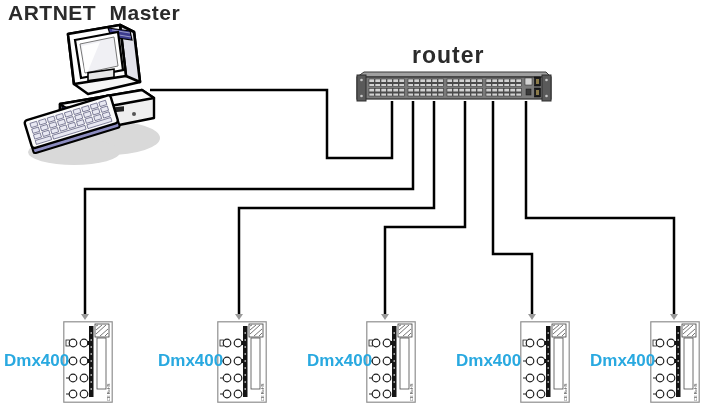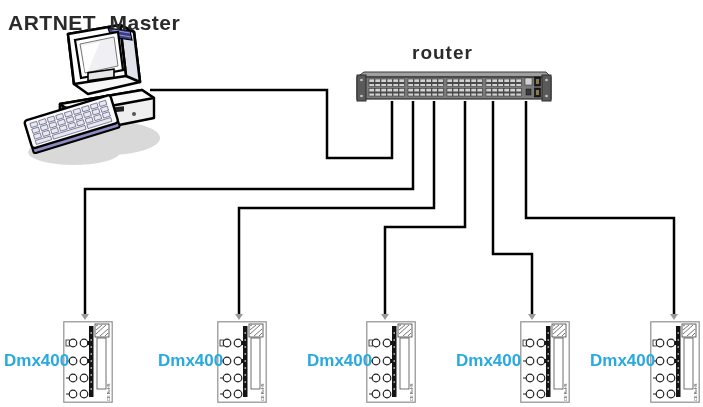--- a/index.html
+++ b/index.html
@@ -2,25 +2,25 @@
 <html style="--accent: #29A9E0; --wire: #000000; --text: #2B2B2B;"><head>
 <meta charset="utf-8">
 <style>
   html,body{margin:0;padding:0;background:#fff;}
   #canvas{
     position:relative;width:703px;height:407px;background:#ffffff;overflow:hidden;
     font-family:"Liberation Sans","DejaVu Sans",sans-serif;
   }
   .abs{position:absolute;}
   #title{
-    left:8px;top:11px;font-size:21px;font-weight:bold;color:var(--text,#2b2b2b);
+    left:8px;top:1px;font-size:21px;font-weight:bold;color:var(--text,#2b2b2b);
     letter-spacing:0.5px;word-spacing:7px;white-space:nowrap;
   }
   #router-label{
-    left:412px;top:42px;font-size:19px;font-weight:bold;color:var(--text,#1c1c1c);
+    left:412px;top:42px;font-size:23px;font-weight:bold;color:var(--text,#1c1c1c);
     letter-spacing:1px;
   }
   .dmx-label{
     top:351px;font-size:17px;font-weight:bold;color:var(--accent,#29a9e0);white-space:nowrap;
   }
   #wires{left:0;top:0;}
   .wire{stroke:var(--wire,#000);stroke-width:2.5;fill:none;}
   .wire-tip{fill:#9a9a9a;}
   .device{width:50px;height:82px;top:321px;}
 </style>

